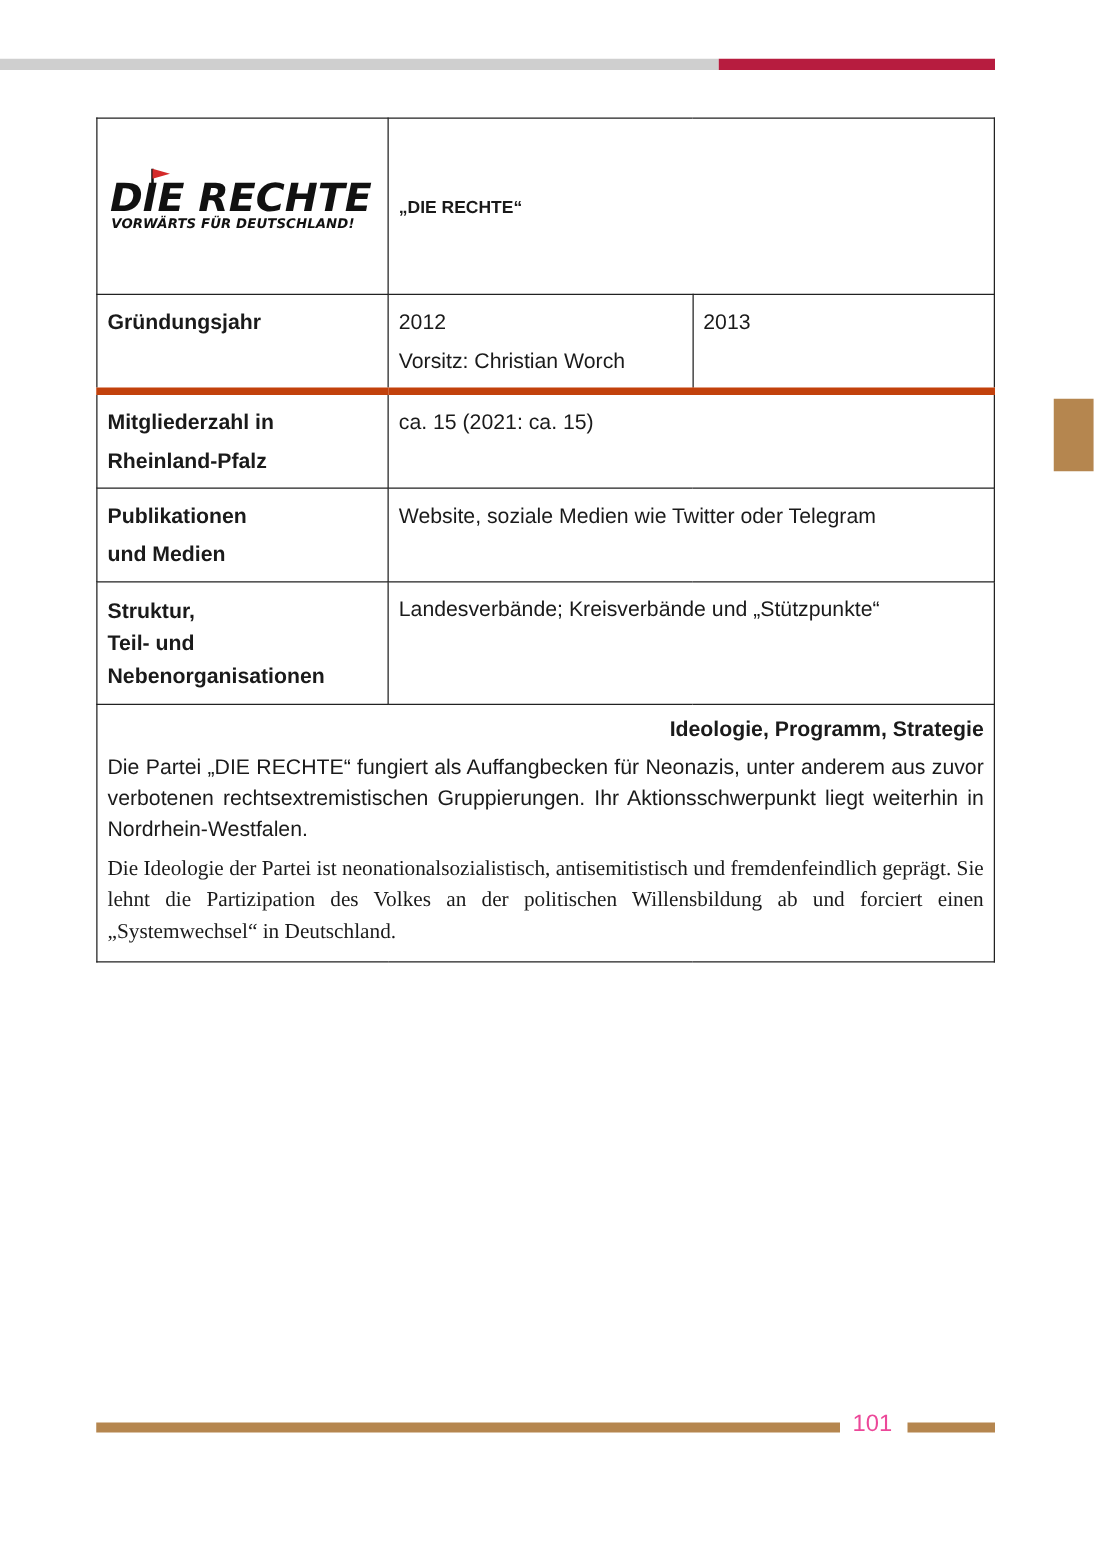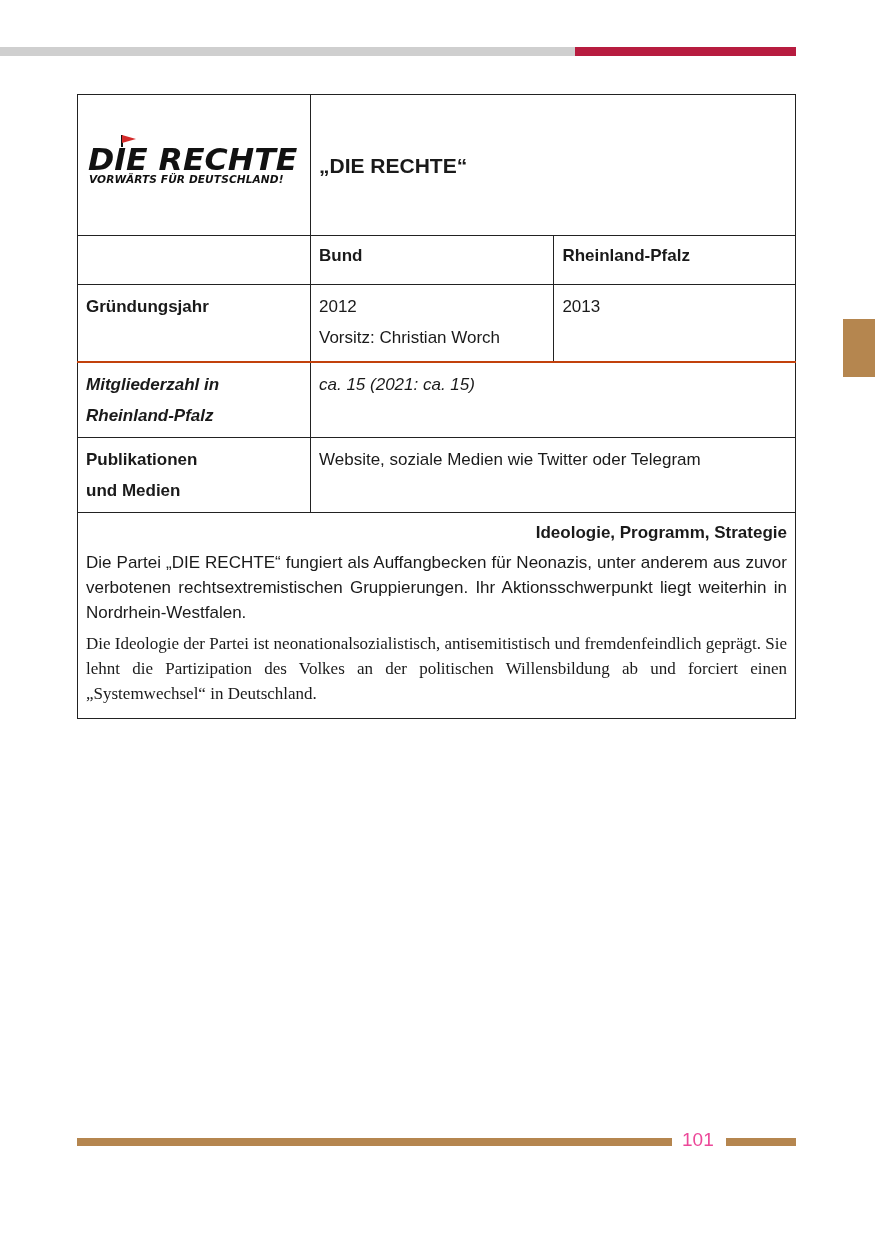--- a/index.html
+++ b/index.html
@@ -25,21 +25,21 @@
     }
     .profile-table td {
       border: 1px solid #222; vertical-align: top; padding: 6px 8px;
     }
     .col1 { width: 231px; }
     .col2 { width: 245px; }
     .col3 { width: 243px; }
     .bold { font-weight: bold; }
 
     .logo-cell { height: 141px; vertical-align: middle !important; padding: 0 6px !important; }
-    .title-cell { vertical-align: middle !important; font-weight: bold; font-size: 21px; margin-top: 21px; }
+    .title-cell { vertical-align: middle !important; font-weight: bold; font-size: 14px; margin-top: 21px; }
 
     .logo { display: block; position: relative; width: 216px; height: 52px; margin-left: 4px; margin-top: 4px; }
     .logo-main {
       position: absolute; left: 0; top: 2px;
       font-family: "DejaVu Sans", sans-serif; font-weight: bold; font-style: italic;
       font-size: 31px; letter-spacing: 0px; color: #111; line-height: 32px;
       transform: scaleX(1.02); transform-origin: left;
     }
     .logo-flag {
       position: absolute; left: 34px; top: -6px; width: 0; height: 0;
@@ -48,21 +48,21 @@
     .logo-flag-pole { position: absolute; left: 33px; top: -6px; width: 2px; height: 12px; background: #111; }
     .logo-sub {
       position: absolute; left: 1px; top: 32px;
       font-family: "DejaVu Sans", sans-serif; font-weight: bold; font-style: italic;
       font-size: 10.6px; color: #111; letter-spacing: 0.1px; line-height: 12px;
     }
 
     .row-header td { height: 49px; padding-top: 4px; }
     .row-gruendung td { height: 77px; }
     .row-sitz td { height: 75px; }
-    .row-mitglieder td { height: 70px; border-top: 2px solid #c2410c; font-style: italic; }
+    .row-mitglieder td { height: 70px; border-top: 6px solid #c2410c; }
     .row-publ td { height: 73px; }
     .row-struktur td { height: 98px; }
     .row-struktur .lbl { line-height: 26px; padding-top: 10px; }
     .row-ideologie td { padding: 5px 8px 12px 8px; }
     .ideo-title { font-weight: bold; line-height: 30px; text-align: right; }
     .ideo-p { text-align: justify; line-height: 25px; margin-top: 2px; }
     .ideo-p + .ideo-p { margin-top: 6px; font-family: Liberation Serif, serif; }
 
     
     .footer-bar-left { position: absolute; left: 77px; top: 1138px; width: 595px; height: 8px; background: #b5864f; }
@@ -92,25 +92,20 @@
         <div class="logo">
           <span class="logo-flag-pole"></span>
           <span class="logo-flag"></span>
           <span class="logo-main">DIE RECHTE</span>
           <span class="logo-sub">VORWÄRTS FÜR DEUTSCHLAND!</span>
         </div>
       </td>
       <td class="title-cell" colspan="2">„DIE RECHTE“</td>
     </tr>
 
-    <tr class="row-header">
-      <td></td>
-      <td class="bold">Bund</td>
-      <td class="bold">Rheinland-Pfalz</td>
-    </tr>
 
     <tr class="row-gruendung">
       <td class="bold">Gründungsjahr</td>
       <td>
         <div>2012</div>
         <div>Vorsitz: Christian Worch</div>
       </td>
       <td>2013</td>
     </tr>
 
@@ -124,20 +119,28 @@
     </tr>
 
     <tr class="row-publ">
       <td class="bold">
         <div>Publikationen</div>
         <div>und Medien</div>
       </td>
       <td colspan="2">Website, soziale Medien wie Twitter oder Telegram</td>
     </tr>
 
+    <tr class="row-struktur">
+      <td class="bold lbl">
+        <div>Struktur,</div>
+        <div>Teil- und</div>
+        <div>Nebenorganisationen</div>
+      </td>
+      <td colspan="2">Landesverbände; Kreisverbände und „Stützpunkte“</td>
+    </tr>
 
     <tr class="row-ideologie">
       <td colspan="3">
         <div class="ideo-title">Ideologie, Programm, Strategie</div>
         <p class="ideo-p">Die Partei „DIE RECHTE“ fungiert als Auffangbecken für Neonazis, unter anderem aus zuvor verbotenen rechtsextremistischen Gruppierungen. Ihr Aktionsschwerpunkt liegt weiterhin in Nordrhein-Westfalen.</p>
         <p class="ideo-p">Die Ideologie der Partei ist neonationalsozialistisch, antisemitistisch und fremden­feindlich geprägt. Sie lehnt die Partizipation des Volkes an der politischen Willens­bildung ab und forciert einen „Systemwechsel“ in Deutschland.</p>
       </td>
     </tr>
   </tbody>
     </table>

